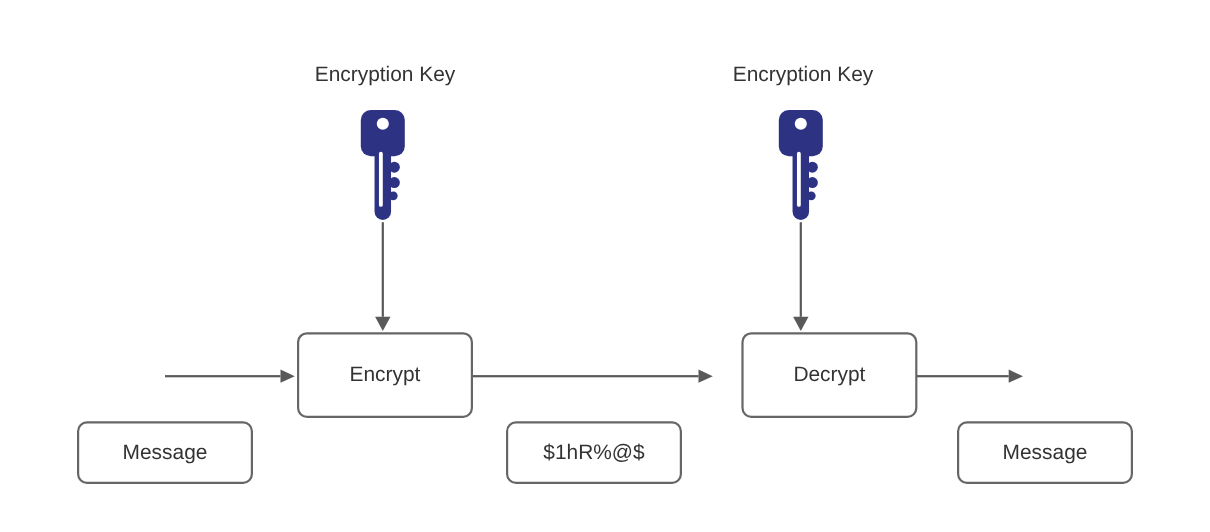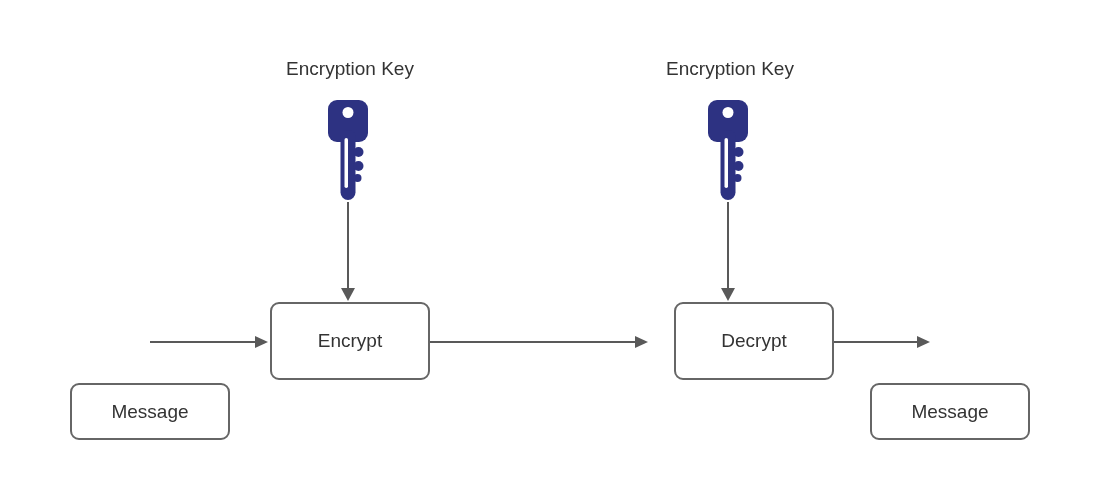--- a/index.html
+++ b/index.html
@@ -117,17 +117,20 @@
   <div class="node" style="left:270px; top:302px; width:160px; height:78px;align-items:center;">
     <span>Encrypt</span>
   </div>
   <div class="node" style="left:650px; top:302px; width:160px; height:78px;margin-left:24px;">
     <span>Decrypt</span>
   </div>
 
   <div class="node" style="left:70px; top:383px; width:160px; height:57px;">
     <span>Message</span>
   </div>
+  <div class="node" style="left:460px; top:383px; width:160px; height:57px;">
+    <span>$1hR%@$</span>
+  </div>
   <div class="node" style="left:870px; top:383px; width:160px; height:57px;">
     <span>Message</span>
   </div>
 
 </div>
 
 </body></html>

